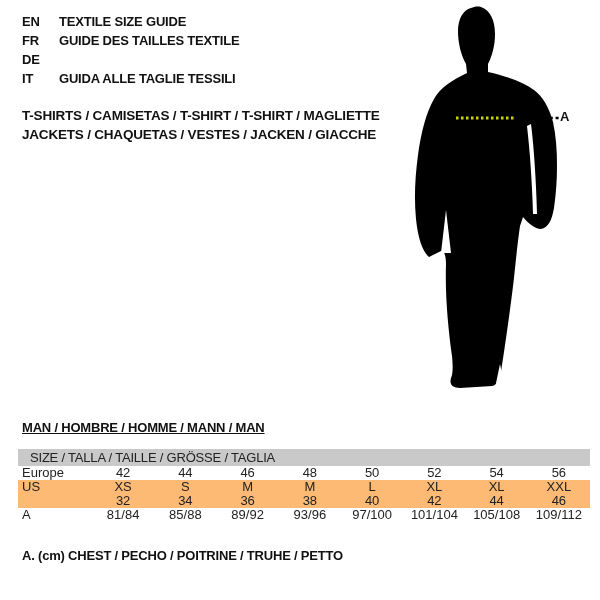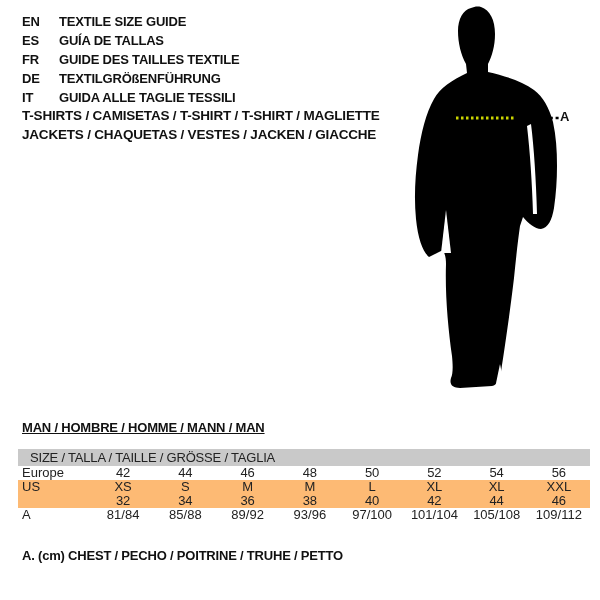--- a/index.html
+++ b/index.html
@@ -41,30 +41,25 @@
 </style>
 </head>
 <body>
 
 <div class="abs lang-list">
   <div class="lang-row">
     <span class="lang-code">EN</span>
     <span class="lang-label">TEXTILE SIZE GUIDE</span>
   </div>
   <div class="lang-row">
-    <span class="lang-code">ES</span>
-    <span class="lang-label">GUÍA DE TALLAS</span>
-  </div>
-  <div class="lang-row">
     <span class="lang-code">FR</span>
     <span class="lang-label">GUIDE DES TAILLES TEXTILE</span>
   </div>
   <div class="lang-row">
     <span class="lang-code">DE</span>
-    <span class="lang-label">TEXTILGRÖßENFÜHRUNG</span>
   </div>
   <div class="lang-row">
     <span class="lang-code">IT</span>
     <span class="lang-label">GUIDA ALLE TAGLIE TESSILI</span>
   </div>
 </div>
 
 <div class="abs categories">
   <div>T-SHIRTS / CAMISETAS / T-SHIRT / T-SHIRT / MAGLIETTE</div>
   <div>JACKETS / CHAQUETAS / VESTES / JACKEN / GIACCHE</div>

